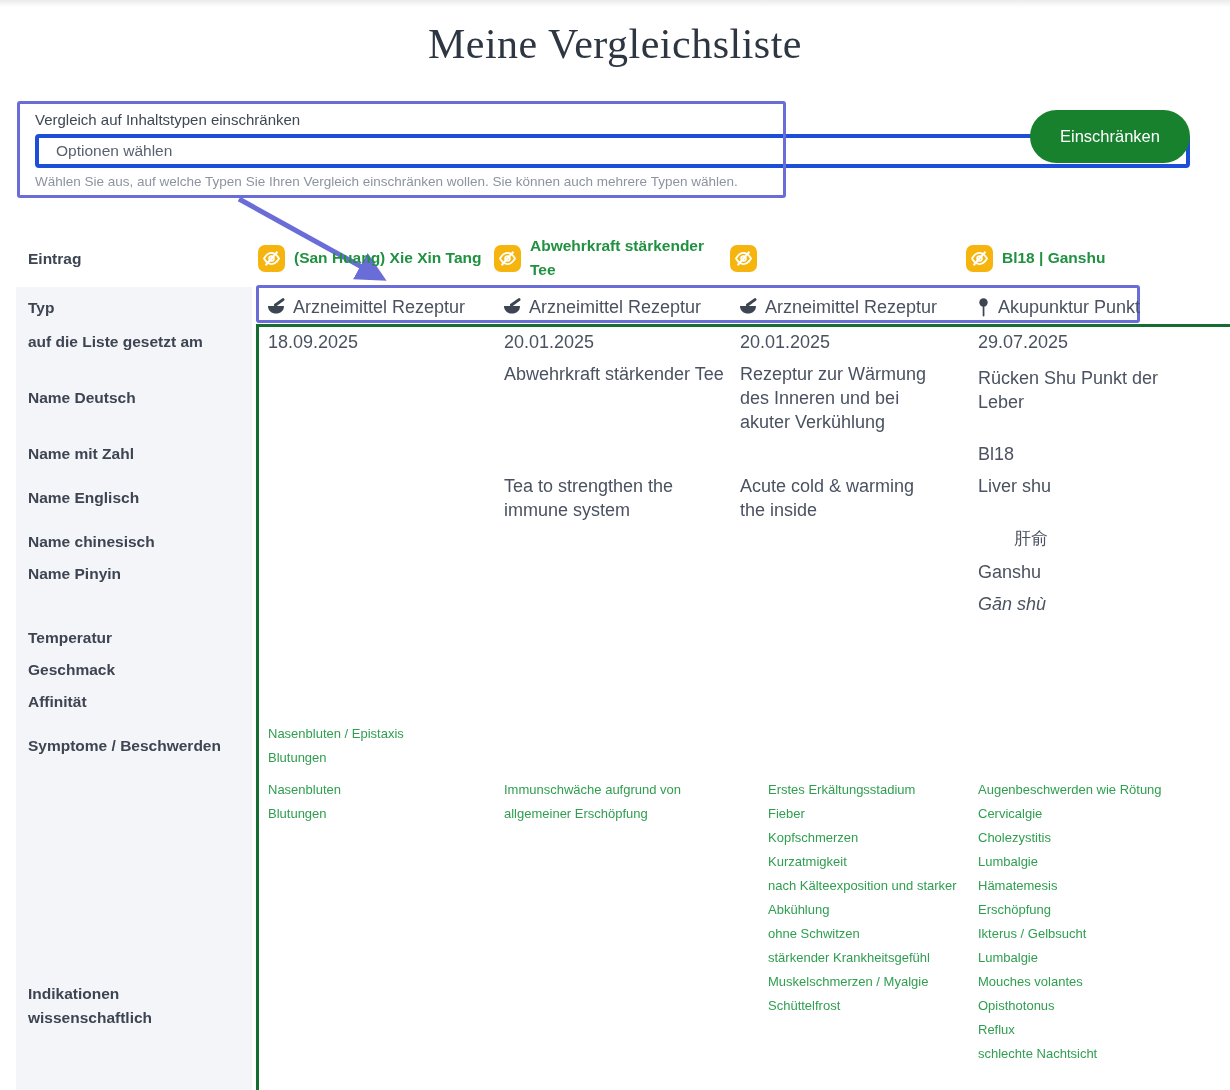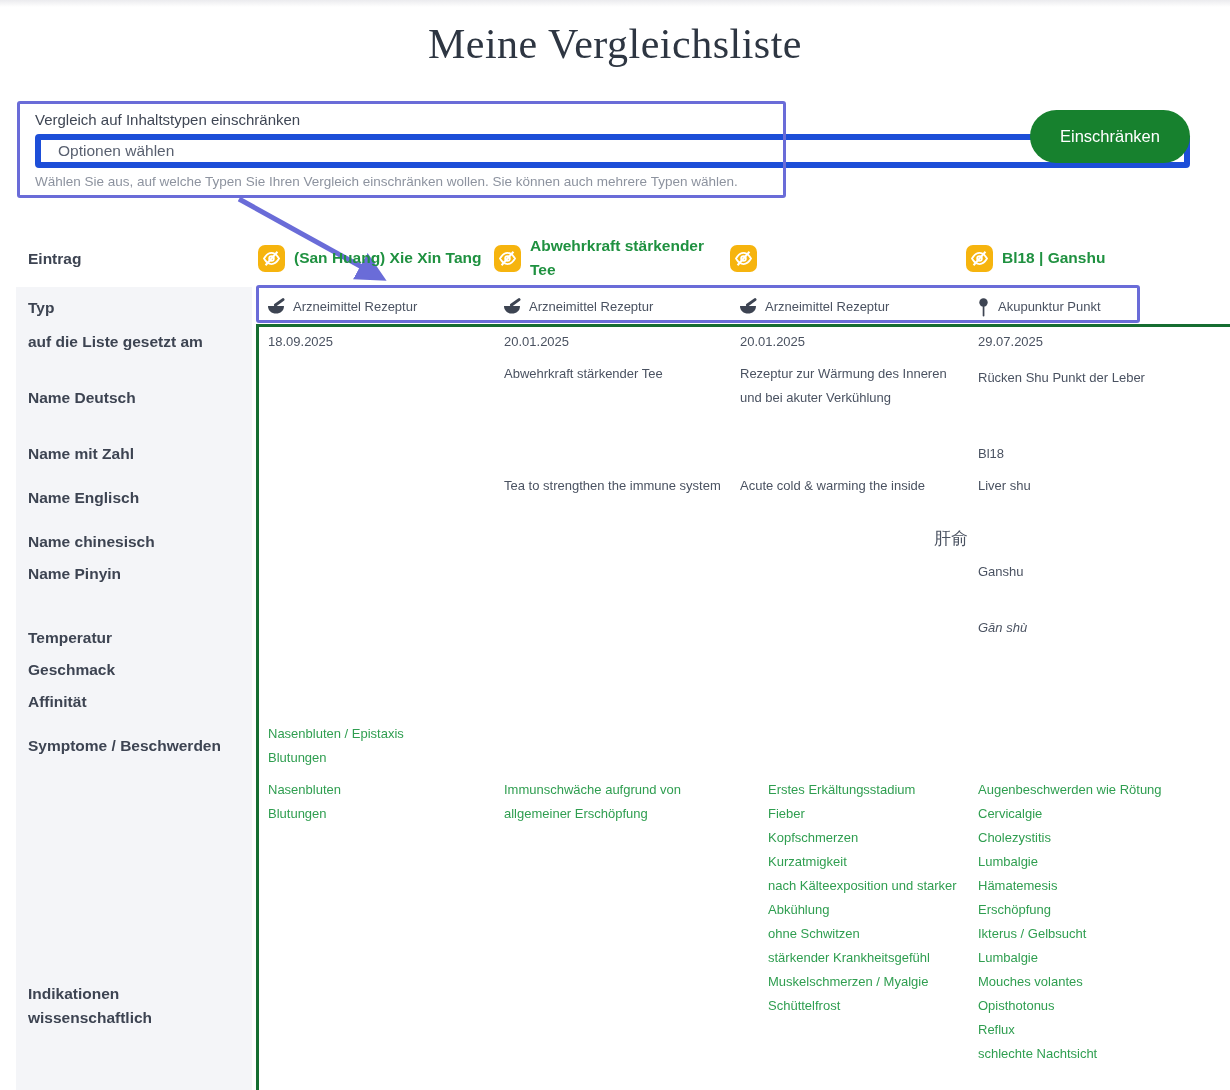--- a/index.html
+++ b/index.html
@@ -12,43 +12,43 @@
   .abs { position:absolute; }
   .topbar { left:0; top:0; width:1230px; height:7px;
     background:linear-gradient(#ebebee,#ffffff); }
   .title { left:0; right:0; top:20px; text-align:center;
     font-family:"Liberation Serif","DejaVu Serif",serif;
     font-size:42px; font-weight:400; color:#2e3642; letter-spacing:.5px; }
   
   .anno-box { border:3px solid #6a6cd8; border-radius:3px; background:transparent; pointer-events:none; }
   .filter-label { font-size:15px; color:#3f4654; }
   .filter-input { left:35px; top:134px; width:1155px; height:34px;
-    border:6px solid #1d4ed8; border-radius:4px; background:#fff;
+    border:4px solid #1d4ed8; border-radius:4px; background:#fff;
     padding-left:17px; font-size:15.5px; color:#4a5261;
     font-family:"Liberation Sans","DejaVu Sans",sans-serif; outline:none; }
   .filter-input::placeholder { color:#5a6170; opacity:1; }
   .help-text { font-size:13.5px; color:#8d939f; }
   .btn { left:1030px; top:110px; width:160px; height:53px; border:none;
     border-radius:27px; background:#17812e; color:#ffffff; font-size:16.5px;
     font-family:"Liberation Sans","DejaVu Sans",sans-serif; cursor:pointer;
     display:flex; align-items:center; justify-content:center; z-index:5; }
   
   .lbl { font-size:15.5px; font-weight:bold; color:#3d4452; line-height:24px; }
-  .val { font-size:13px; color:#4a5261; line-height:24px; }
+  .val { font-size:18px; color:#4a5261; line-height:24px; }
   .link-list div, .link { font-size:13px; color:#2f9e50; line-height:24px; cursor:pointer; }
   .sidebar-bg { left:16px; top:287px; width:236px; height:803px; background:#f4f5f8; }
   .vline { left:256px; top:324px; width:3px; height:766px; background:#166d31; }
   .hline { left:256px; top:324px; width:974px; height:3px; background:#166d31; }
   .col-head { display:flex; align-items:center; gap:9px; width:236px; min-height:52px; }
   .col-head .ttl { font-size:15.5px; font-weight:bold; color:#1f9140; line-height:24px; cursor:pointer; }
   .nowrap { white-space:nowrap; }
   .eye-badge { flex:0 0 27px; width:27px; height:27px; border-radius:7px; background:#f6b40e;
     display:flex; align-items:center; justify-content:center; cursor:pointer; }
   .typ-cell { display:flex; align-items:center; gap:8px; height:24px; }
-  .italic { font-style:italic;margin-top:24px; }
+  .italic { font-style:italic; }
   .cjk { font-size:17px; }
 </style>
 </head>
 <body>
 
 <div id="app">
   <div class="abs topbar"></div>
 
   <h1 class="abs title">Meine Vergleichsliste</h1>
 
@@ -167,21 +167,21 @@
   <div class="abs val" style="left:504px; top:362px; width:222px;">Abwehrkraft stärkender Tee</div>
   <div class="abs val" style="left:740px; top:362px; width:210px;">Rezeptur zur Wärmung des Inneren und bei akuter Verkühlung</div>
   <div class="abs val" style="left:978px; top:366px; width:230px;">Rücken Shu Punkt der Leber</div>
 
   <div class="abs val" style="left:978px; top:442px;">Bl18</div>
 
   <div class="abs val" style="left:504px; top:474px; width:225px;">Tea to strengthen the immune system</div>
   <div class="abs val" style="left:740px; top:474px; width:200px;">Acute cold &amp; warming the inside</div>
   <div class="abs val" style="left:978px; top:474px;">Liver shu</div>
 
-  <div class="abs val cjk" style="left:934px; top:527px;">肝俞</div>
+  <div class="abs val cjk" style="left:1014px; top:527px;">肝俞</div>
 
   <div class="abs val" style="left:978px; top:560px;">Ganshu</div>
   <div class="abs val italic" style="left:978px; top:592px;">Gān shù</div>
 
   <div class="abs link-list" style="left:268px; top:722px; width:215px;">
     <div>Nasenbluten / Epistaxis</div>
     <div>Blutungen</div>
   </div>
 
   <div class="abs link-list" style="left:268px; top:778px; width:215px;">

